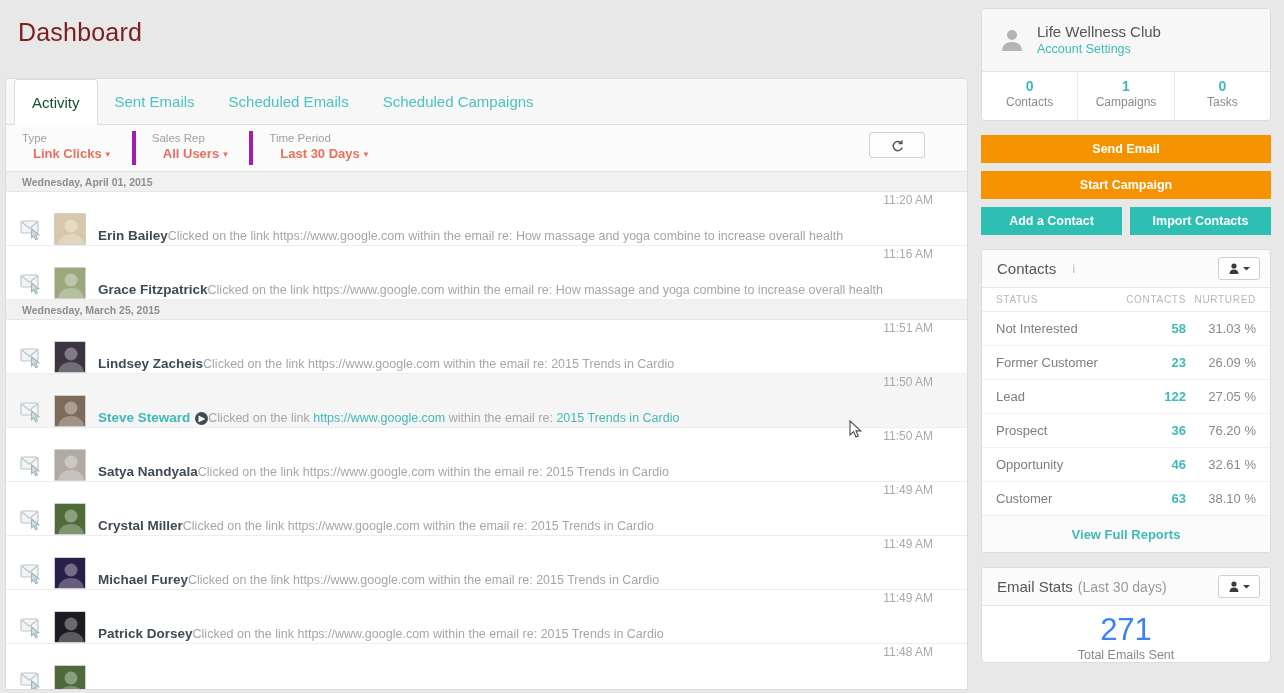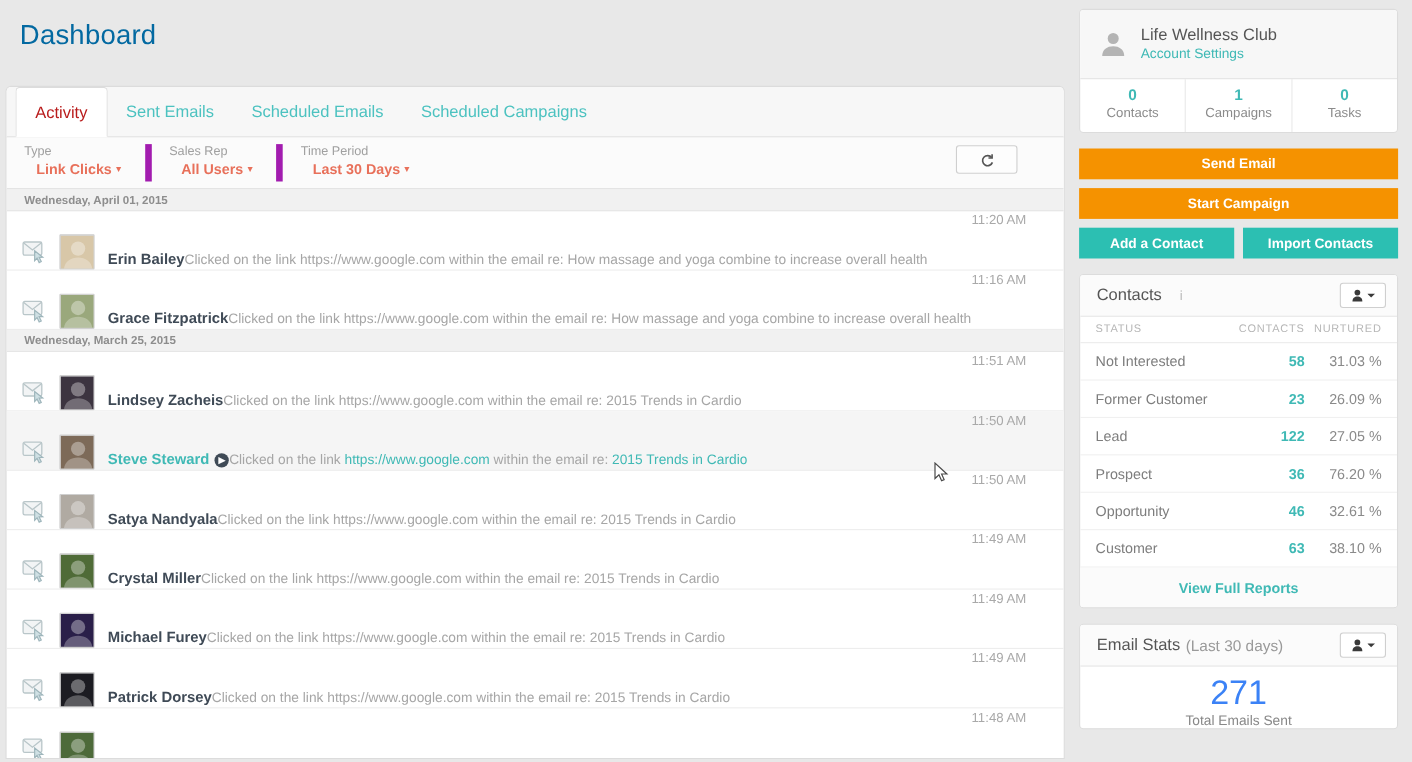--- a/index.html
+++ b/index.html
@@ -7,21 +7,21 @@
     width: 1284px; height: 693px;
     background: #e8e8e8;
     font-family: "Liberation Sans", sans-serif;
     overflow: hidden;
   }
   .page { position: relative; width: 1284px; height: 693px; }
 
   
   .page-title {
     position: absolute; left: 18px; top: 18px;
-    font-size: 25px; color: #0369a1; font-weight: 400;
+    font-size: 25px; color: #7f1d1d; font-weight: 400;
     letter-spacing: .2px;
   }
 
   
   .main-card {
     position: absolute; left: 5px; top: 78px;
     width: 963px; height: 612px;
     background: #fff;
     border: 1px solid #dcdcdc;
     border-radius: 5px 5px 0 0;
@@ -34,36 +34,36 @@
     display: flex; align-items: flex-end;
     padding-left: 8px;
   }
   .tab {
     height: 45px; line-height: 45px;
     padding: 0 17px;
     font-size: 15px; color: #4cc2c0;
     cursor: pointer; white-space: nowrap;
   }
   .tab.active {
-    background: #fff; color: #b91c1c;
+    background: #fff; color: #14532d;
     border: 1px solid #dcdcdc; border-bottom: 1px solid #fff;
     border-radius: 4px 4px 0 0;
     margin-bottom: -1px; height: 46px; line-height: 45px;
   }
 
   
   .filterbar {
     height: 47px; background: #fbfbfb;
     border-bottom: 1px solid #e2e2e2;
     display: flex; align-items: center;
     position: relative;
   }
   .filter {
     padding: 0 20px 0 16px;
-    border-right: 6px solid #a21caf;
+    border-right: 4px solid #a21caf;
     height: 34px;
   }
   .filter:last-of-type { border-right: none; }
   .filter-label { font-size: 11.5px; color: #a0a0a0; line-height: 14px; }
   .filter-value {
     font-size: 13px; color: #e8705a; font-weight: bold;
     line-height: 18px; cursor: pointer; white-space: nowrap; padding-left: 11px;
   }
   .caret { font-size: 8px; vertical-align: middle; }
 

